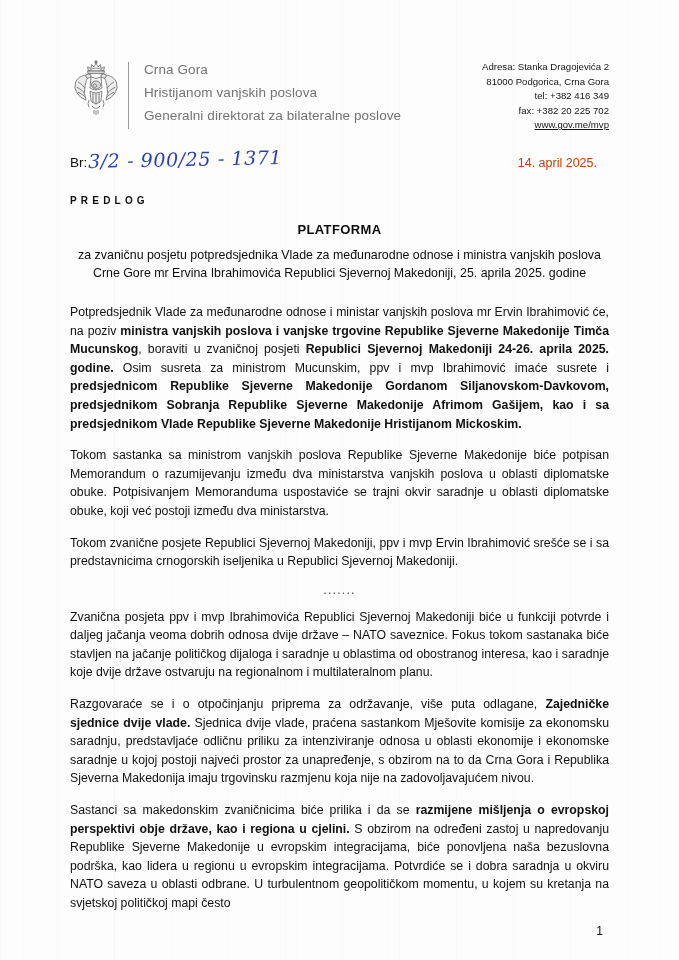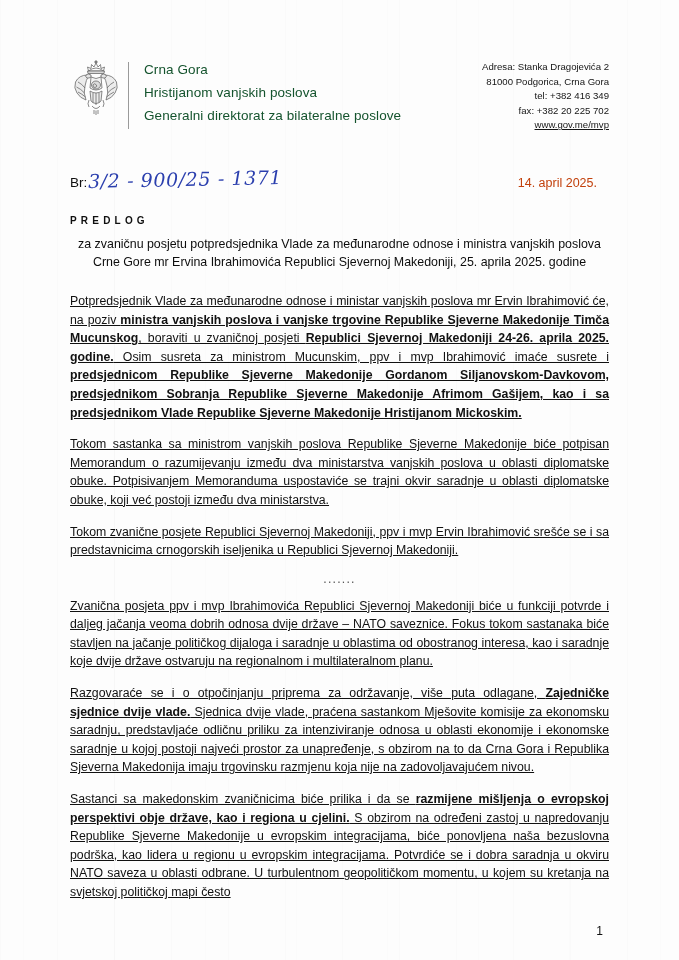--- a/index.html
+++ b/index.html
@@ -59,21 +59,21 @@
     margin: 6px 0 4px 6px;
     flex: 0 0 1px;
   }
   .org-lines {
     padding-left: 15px;
     padding-top: 2px;
   }
   .org-lines div {
     font-size: 13.5px;
     line-height: 23px;
-    color: #14532d;
+    color: #737373;
     letter-spacing: .1px;
     white-space: nowrap;
   }
   .addr {
     margin-left: auto;
     text-align: right;
     padding-top: 4px;
   }
   .addr div {
     font-size: 9.6px;
@@ -83,21 +83,21 @@
   }
   .addr .web {
     text-decoration: underline;
   }
 
   
   .refrow {
     display: flex;
     align-items: baseline;
     justify-content: space-between;
-    margin-top: 36px;
+    margin-top: 16px;
     height: 30px;
   }
   .ref {
     display: flex;
     align-items: baseline;
     font-size: 13px;
   }
   .ref-label {
     font-size: 13.5px;
     color: #101010;
@@ -146,21 +146,20 @@
   .body-text {
     margin-top: 20px;
   }
   .body-text p {
     margin: 0 0 13px 0;
     font-size: 12.3px;
     line-height: 18.6px;
     text-align: justify;
     text-justify: inter-word;
     color: #111;
-    text-decoration: underline;
   }
   .body-text p b { font-weight: bold; }
   .dots-sep {
     text-align: center;
     font-size: 12.3px;
     letter-spacing: 1.2px;
     color: #555;
     margin: 2px 0 12px 0;
     line-height: 12px;
   }
@@ -234,20 +233,21 @@
 
   <div class="refrow">
     <div class="ref">
       <span class="ref-label">Br:</span>
       <span class="ref-value">3/2 - 900/25 - 1371</span>
     </div>
     <div class="date">14. april 2025.</div>
   </div>
 
   <div class="predlog">PREDLOG</div>
+  <div class="platforma">PLATFORMA</div>
   <div class="subtitle">za zvaničnu posjetu potpredsjednika Vlade za međunarodne odnose i ministra vanjskih poslova Crne Gore mr Ervina Ibrahimovića Republici Sjevernoj Makedoniji, 25. aprila 2025. godine</div>
 
   <div class="body-text" id="body-text">
       <p><span>Potpredsjednik Vlade za međunarodne odnose i ministar vanjskih poslova mr Ervin Ibrahimović će, na poziv </span><b>ministra vanjskih poslova i vanjske trgovine Republike Sjeverne Makedonije Timča Mucunskog</b><span>, boraviti u zvaničnoj posjeti </span><b>Republici Sjevernoj Makedoniji 24-26. aprila 2025. godine.</b><span> Osim susreta za ministrom Mucunskim, ppv i mvp Ibrahimović imaće susrete i </span><b>predsjednicom Republike Sjeverne Makedonije Gordanom Siljanovskom-Davkovom, predsjednikom Sobranja Republike Sjeverne Makedonije Afrimom Gašijem, kao i sa predsjednikom Vlade Republike Sjeverne Makedonije Hristijanom Mickoskim.</b></p>
       <p><span>Tokom sastanka sa ministrom vanjskih poslova Republike Sjeverne Makedonije biće potpisan Memorandum o razumijevanju između dva ministarstva vanjskih poslova u oblasti diplomatske obuke. Potpisivanjem Memoranduma uspostaviće se trajni okvir saradnje u oblasti diplomatske obuke, koji već postoji između dva ministarstva.</span></p>
       <p><span>Tokom zvanične posjete Republici Sjevernoj Makedoniji, ppv i mvp Ervin Ibrahimović srešće se i sa predstavnicima crnogorskih iseljenika u Republici Sjevernoj Makedoniji.</span></p>
       <div class="dots-sep">.......</div>
       <p><span>Zvanična posjeta ppv i mvp Ibrahimovića Republici Sjevernoj Makedoniji biće u funkciji potvrde i daljeg jačanja veoma dobrih odnosa dvije države – NATO saveznice. Fokus tokom sastanaka biće stavljen na jačanje političkog dijaloga i saradnje u oblastima od obostranog interesa, kao i saradnje koje dvije države ostvaruju na regionalnom i multilateralnom planu.</span></p>
       <p><span>Razgovaraće se i o otpočinjanju priprema za održavanje, više puta odlagane, </span><b>Zajedničke sjednice dvije vlade.</b><span> Sjednica dvije vlade, praćena sastankom Mješovite komisije za ekonomsku saradnju, predstavljaće odličnu priliku za intenziviranje odnosa u oblasti ekonomije i ekonomske saradnje u kojoj postoji najveći prostor za unapređenje, s obzirom na to da Crna Gora i Republika Sjeverna Makedonija imaju trgovinsku razmjenu koja nije na zadovoljavajućem nivou.</span></p>
       <p><span>Sastanci sa makedonskim zvaničnicima biće prilika i da se </span><b>razmijene mišljenja o evropskoj perspektivi obje države, kao i regiona u cjelini.</b><span> S obzirom na određeni zastoj u napredovanju Republike Sjeverne Makedonije u evropskim integracijama, biće ponovljena naša bezuslovna podrška, kao lidera u regionu u evropskim integracijama. Potvrdiće se i dobra saradnja u okviru NATO saveza u oblasti odbrane. U turbulentnom geopolitičkom momentu, u kojem su kretanja na svjetskoj političkoj mapi često</span></p>

